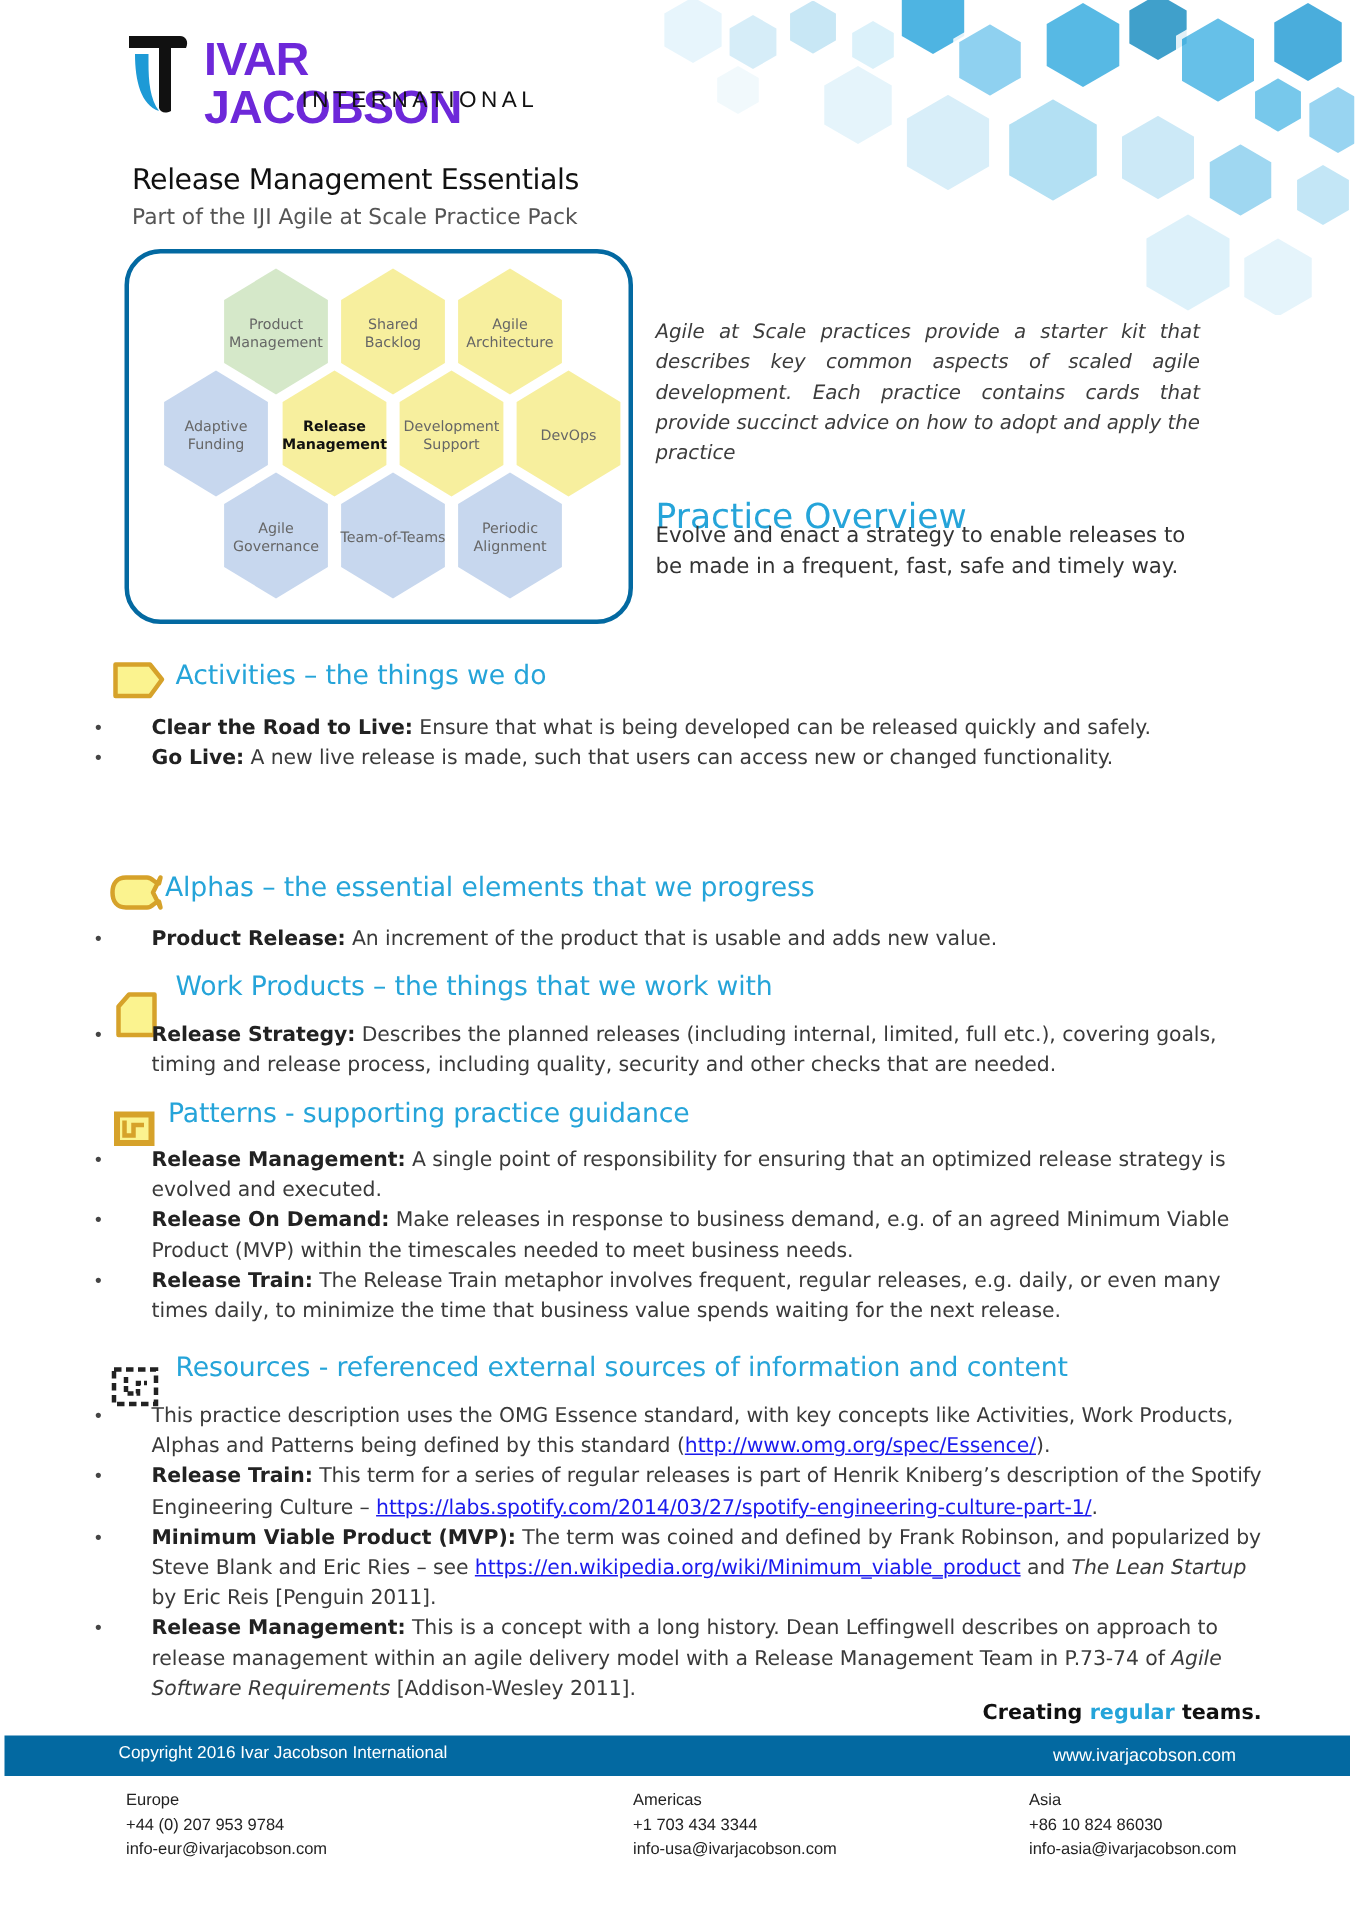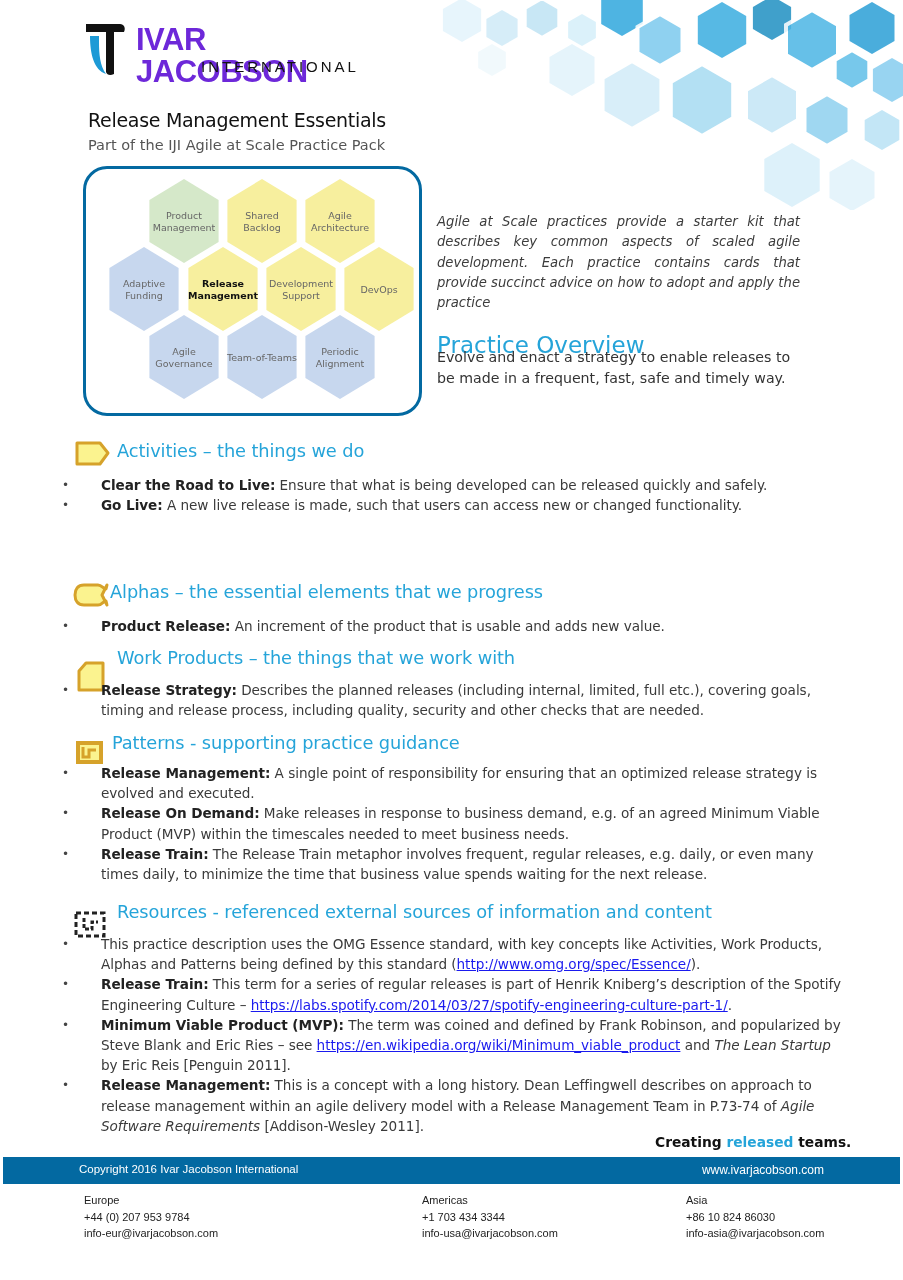--- a/index.html
+++ b/index.html
@@ -211,21 +211,21 @@
   </span>
   <span class="sec-title" style="margin-left:5px;">Resources - referenced external sources of information and content</span>
 </div>
 <ul class="sec-list" id="list-resources" style="top:934px;">
     <li><span>This practice description uses the OMG Essence standard, with key concepts like Activities, Work Products, Alphas and Patterns being defined by this standard (</span><a href="#">http://www.omg.org/spec/Essence/</a><span>).</span></li>
     <li><b>Release Train:</b><span> This term for a series of regular releases is part of Henrik Kniberg’s description of the Spotify Engineering Culture – </span><a href="#">https://labs.spotify.com/2014/03/27/spotify-engineering-culture-part-1/</a><span>.</span></li>
     <li><b>Minimum Viable Product (MVP):</b><span> The term was coined and defined by Frank Robinson, and popularized by Steve Blank and Eric Ries – see </span><a href="#">https://en.wikipedia.org/wiki/Minimum_viable_product</a><span> and </span><i>The Lean Startup</i><span> by Eric Reis [Penguin 2011].</span></li>
     <li><b>Release Management:</b><span> This is a concept with a long history. Dean Leffingwell describes on approach to release management within an agile delivery model with a Release Management Team in P.73-74 of </span><i>Agile Software Requirements</i><span> [Addison-Wesley 2011].</span></li>
   </ul>
 
-<div id="tagline" class="abs"><span>Creating </span><span class="hl">released</span><span> teams.</span></div>
+<div id="tagline" class="abs"><span>Creating </span><span class="hl">regular</span><span> teams.</span></div>
 
 <div id="footer-bar" class="abs">
   <span id="footer-copy">Copyright 2016 Ivar Jacobson International</span>
   <span id="footer-web">www.ivarjacobson.com</span>
 </div>
 <div class="office" style="left:84px;">
   <div>Europe</div>
   <div>+44 (0) 207 953 9784</div>
   <div>info-eur@ivarjacobson.com</div>
 </div>

